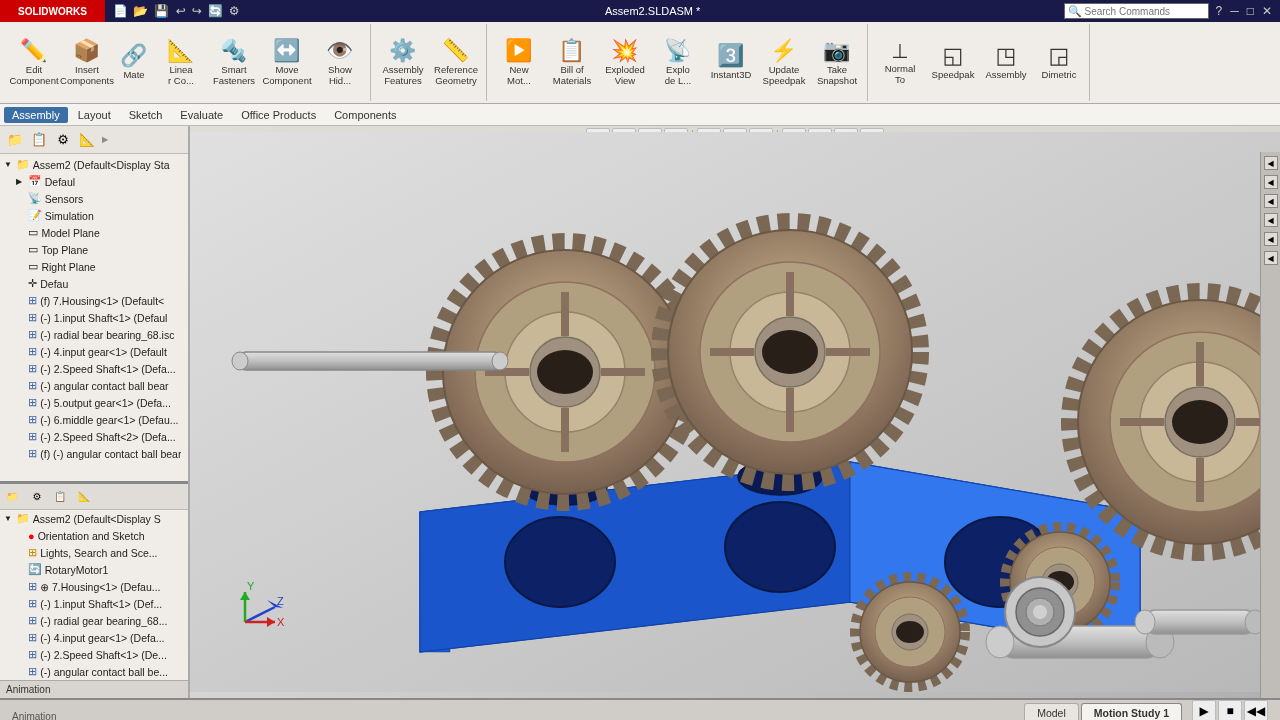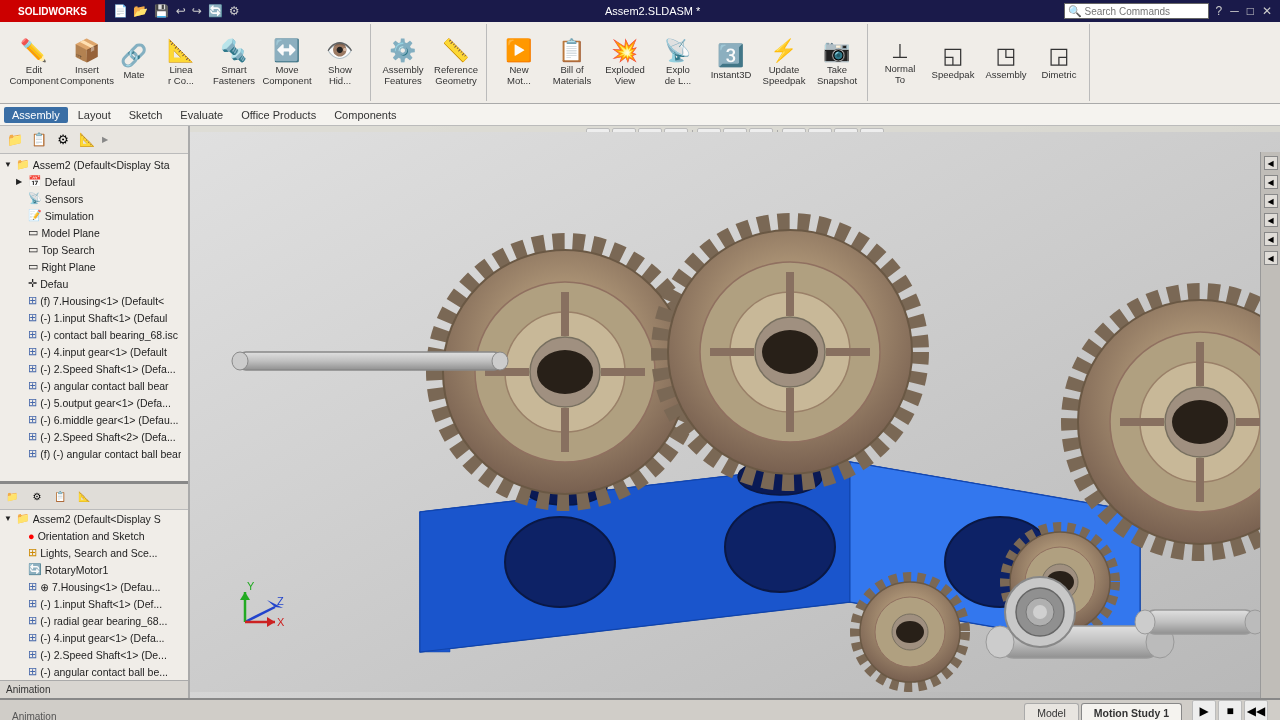--- a/index.html
+++ b/index.html
@@ -449,21 +449,21 @@
         <span class="tree-item-text">Simulation</span>
       </div>
       <div class="tree-item indent1">
         <span class="expander"> </span>
         <span class="item-icon">▭</span>
         <span class="tree-item-text">Model Plane</span>
       </div>
       <div class="tree-item indent1">
         <span class="expander"> </span>
         <span class="item-icon">▭</span>
-        <span class="tree-item-text">Top Search</span>
+        <span class="tree-item-text">Top Plane</span>
       </div>
       <div class="tree-item indent1">
         <span class="expander"> </span>
         <span class="item-icon">▭</span>
         <span class="tree-item-text">Right Plane</span>
       </div>
       <div class="tree-item indent1">
         <span class="expander"> </span>
         <span class="item-icon">✛</span>
         <span class="tree-item-text">Defau</span>
@@ -474,21 +474,21 @@
         <span class="tree-item-text">(f) 7.Housing&lt;1&gt; (Default&lt;</span>
       </div>
       <div class="tree-item indent1">
         <span class="expander"> </span>
         <span class="item-icon" style="color:#4466aa">⊞</span>
         <span class="tree-item-text">(-) 1.input Shaft&lt;1&gt; (Defaul</span>
       </div>
       <div class="tree-item indent1">
         <span class="expander"> </span>
         <span class="item-icon" style="color:#4466aa">⊞</span>
-        <span class="tree-item-text">(-) contact ball bearing_68.isc</span>
+        <span class="tree-item-text">(-) radial bear bearing_68.isc</span>
       </div>
       <div class="tree-item indent1">
         <span class="expander"> </span>
         <span class="item-icon" style="color:#4466aa">⊞</span>
         <span class="tree-item-text">(-) 4.input gear&lt;1&gt; (Default</span>
       </div>
       <div class="tree-item indent1">
         <span class="expander"> </span>
         <span class="item-icon" style="color:#4466aa">⊞</span>
         <span class="tree-item-text">(-) 2.Speed Shaft&lt;1&gt; (Defa...</span>

